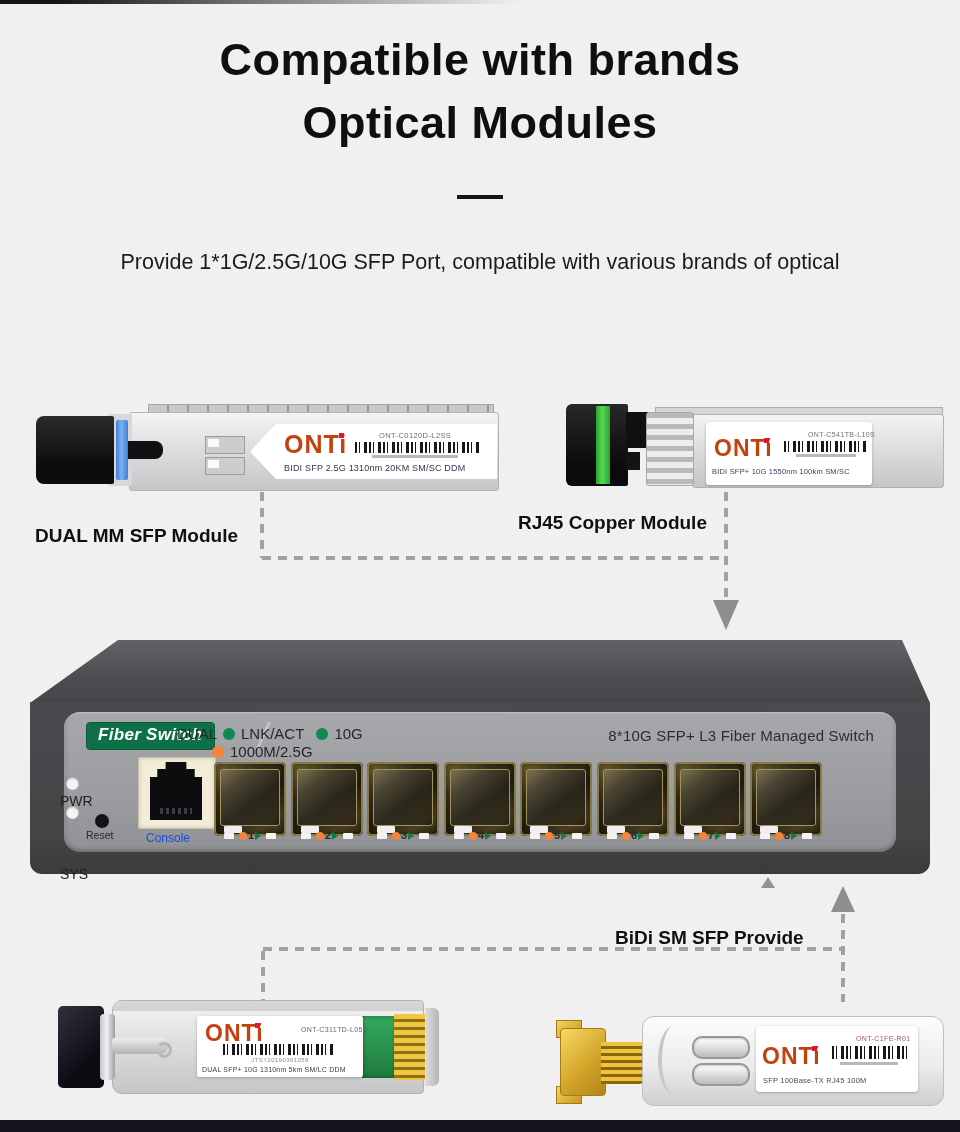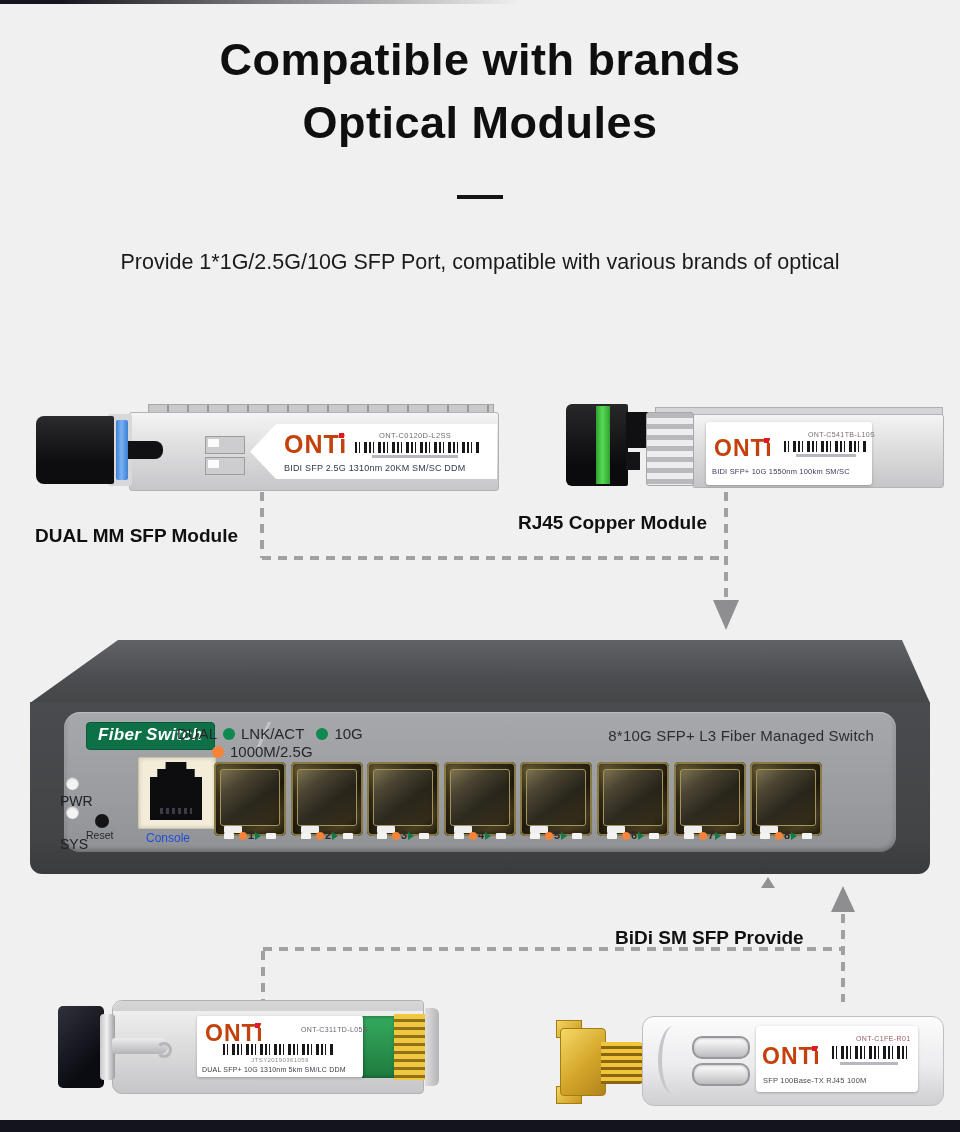--- a/index.html
+++ b/index.html
@@ -209,21 +209,21 @@
   </div>
   <div class="legend-row" style="left:212px;top:743px;">
     <span class="led-dot" style="background:#f5833a;"></span>
     <span>1000M/2.5G</span>
   </div>
   <div class="sw-title">8*10G SFP+ L3 Fiber Managed Switch</div>
 
   <div class="led-circ" style="left:66px;top:777px;"></div>
   <div class="led-label" style="left:60px;top:793px;">PWR</div>
   <div class="led-circ" style="left:66px;top:806px;"></div>
-  <div class="led-label" style="left:60px;top:836px;">SYS</div>
+  <div class="led-label" style="left:60px;top:866px;">SYS</div>
   <div class="reset-btn"></div>
   <div class="reset-label">Reset</div>
 
   <div class="console-bezel"></div>
   <div class="rj45"></div>
   <div class="console-label">Console</div>
 
   <div class="cage" style="left:214px;"></div>
   <div class="cage" style="left:291px;"></div>
   <div class="cage" style="left:367px;"></div>

